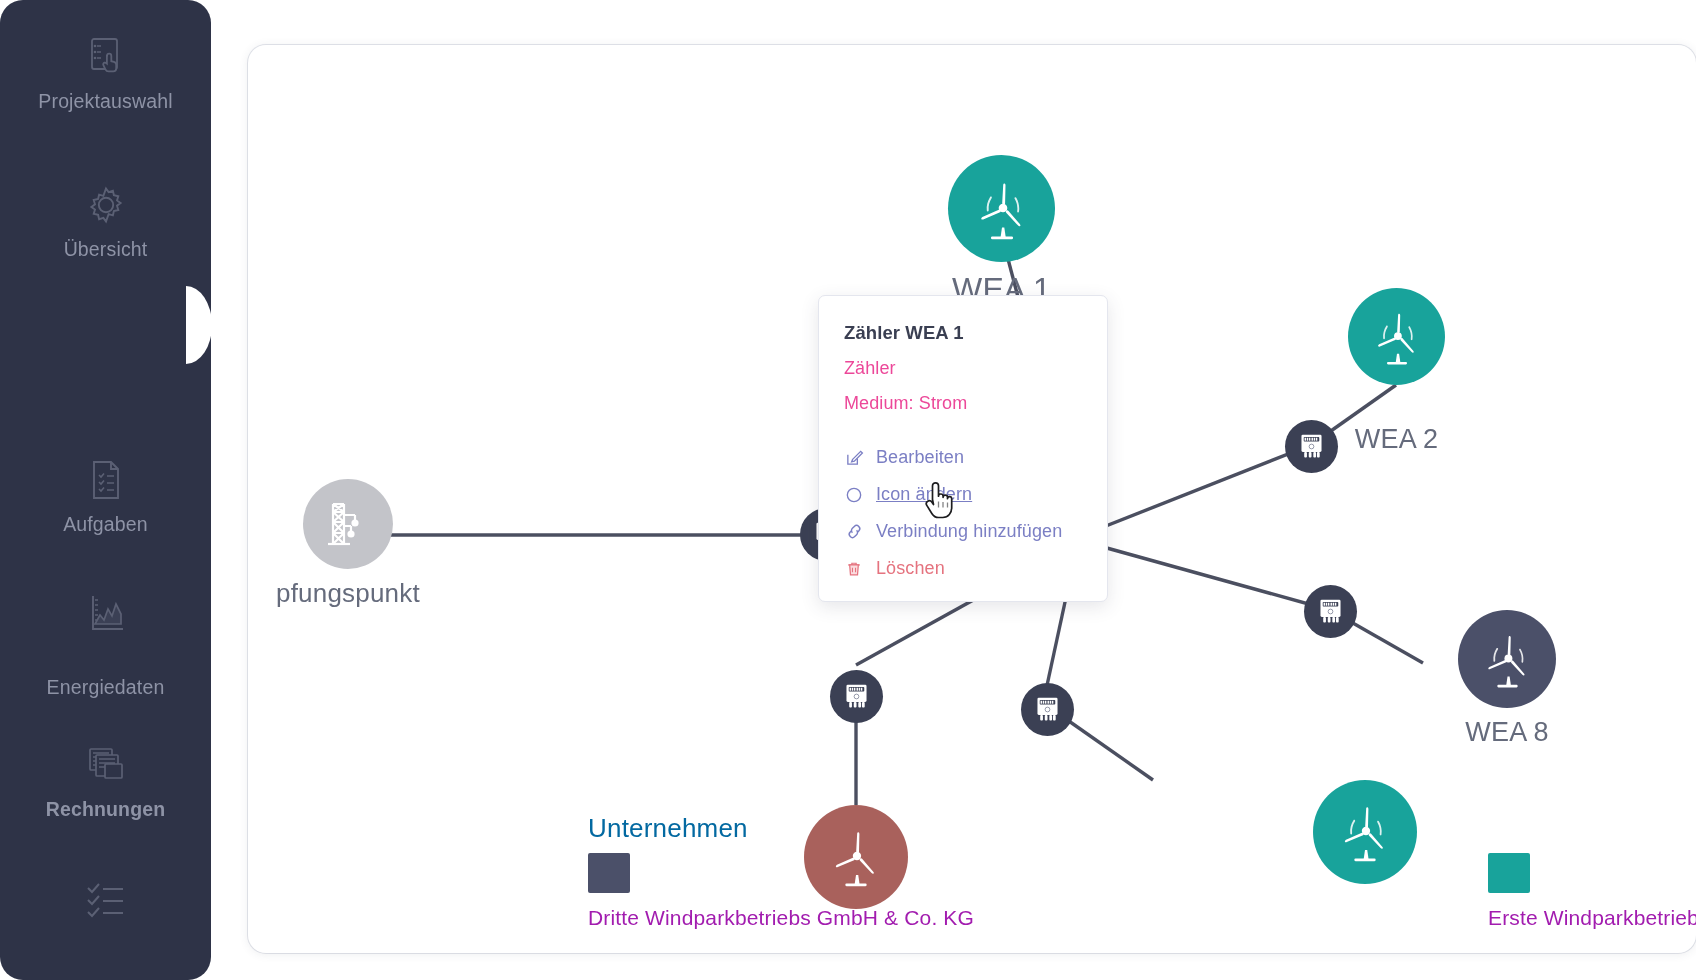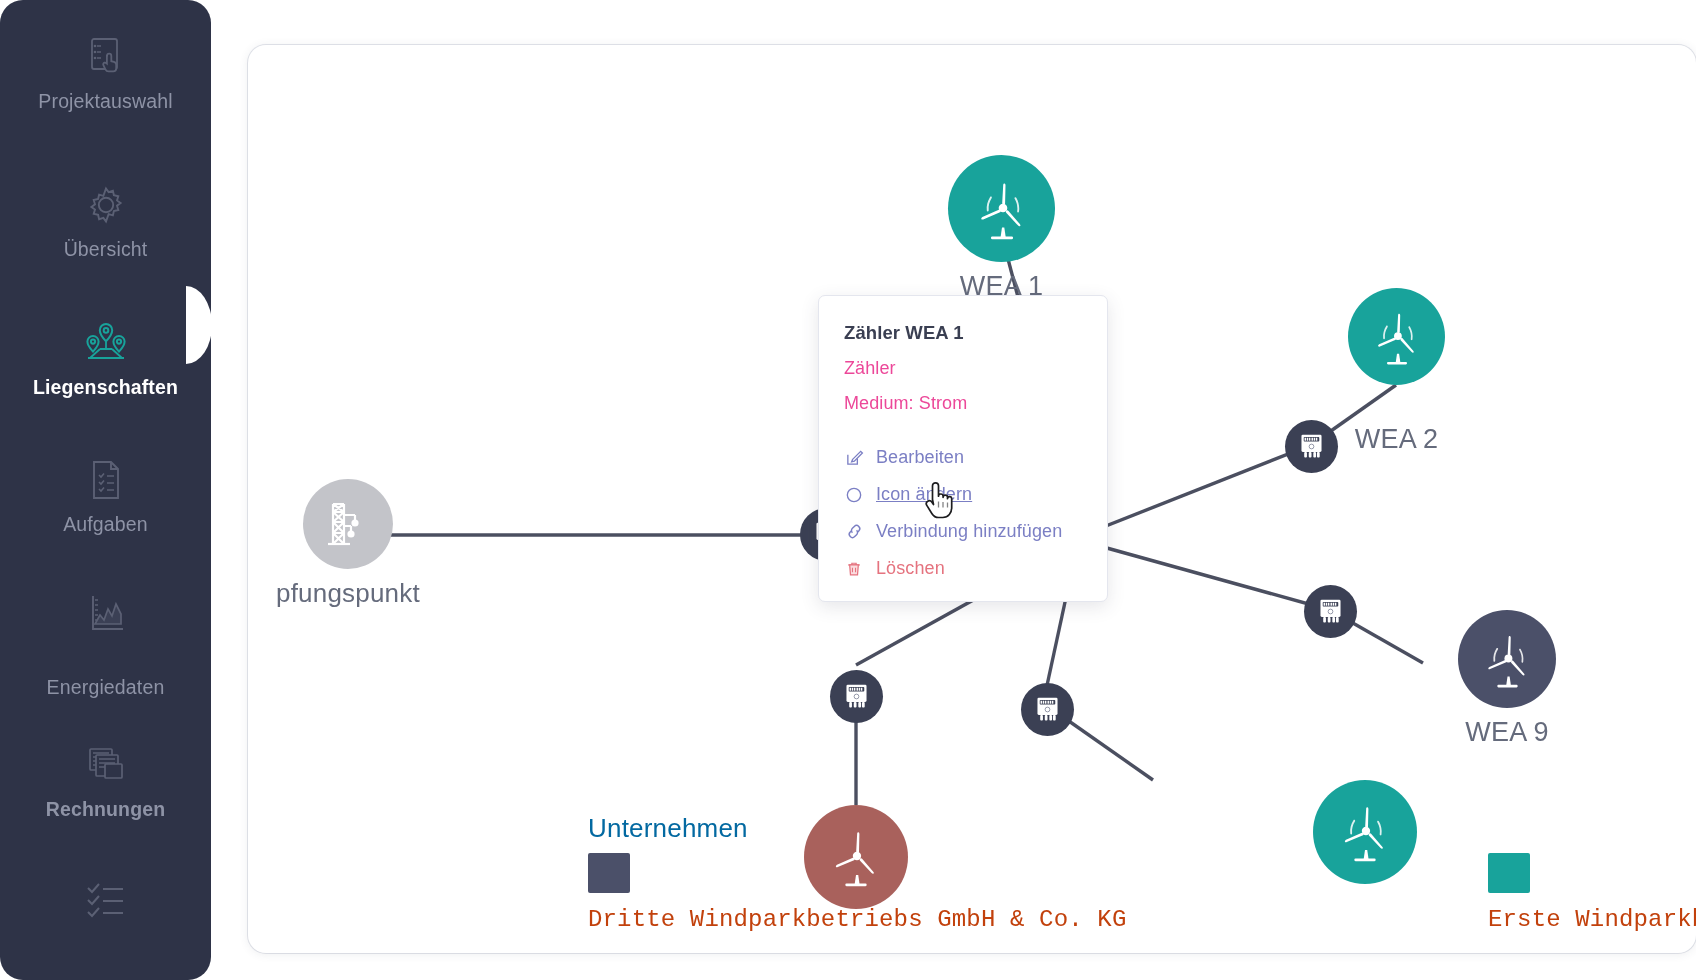--- a/index.html
+++ b/index.html
@@ -176,25 +176,24 @@
     display: flex;
     flex-direction: column;
     align-items: flex-start;
   }
   .legend-swatch {
     width: 42px; height: 40px;
     border-radius: 2px;
     margin-bottom: 13px;
   }
   .legend-name {
-    font-size: 24px;
-    color: #c2410c;
+    font-size: 21px;
+    color: #a21caf;
     white-space: nowrap;
     letter-spacing: 0.15px;
-    font-family: Liberation Mono, monospace;
   }
   #legend-left  { left: 340px; top: 808px; }
   #legend-right { left: 1240px; top: 808px; }
 </style>
 </head>
 <body>
 
 <div id="app">
 
   <nav id="sidebar">
@@ -216,34 +215,20 @@
     <div class="nav-item" style="top:145px;height:150px;">
       <span class="nav-icon">
         <svg width="46" height="46" viewBox="0 0 46 46" fill="none" stroke="#5b6074" stroke-width="1.9">
           <circle cx="23" cy="23" r="7.2"></circle>
           <path d="M23 6.5l2.6 3.6 4.3-1.3 1 4.4 4.4 1-1.3 4.3 3.6 2.6-3.6 2.6 1.3 4.3-4.4 1-1 4.4-4.3-1.3L23 39.5l-2.6-3.6-4.3 1.3-1-4.4-4.4-1 1.3-4.3-3.6-2.6 3.6-2.6-1.3-4.3 4.4-1 1-4.4 4.3 1.3z"></path>
         </svg>
       </span>
       <span class="nav-label">Übersicht</span>
     </div>
 
-    <div class="nav-item active" style="top:283px;height:150px;">
-      <span class="nav-icon">
-        <svg width="50" height="50" viewBox="0 0 50 50" fill="none" stroke="#18a39b" stroke-width="2">
-          <path d="M25 6c-3.4 0-6.2 2.8-6.2 6.2 0 4.6 6.2 11 6.2 11s6.2-6.4 6.2-11C31.2 8.8 28.4 6 25 6z"></path>
-          <circle cx="25" cy="12.4" r="2.3"></circle>
-          <path d="M12 18c-3.1 0-5.6 2.5-5.6 5.6 0 4.2 5.6 10 5.6 10s5.6-5.8 5.6-10C17.6 20.5 15.1 18 12 18z"></path>
-          <circle cx="12" cy="23.6" r="2.1"></circle>
-          <path d="M38 18c-3.1 0-5.6 2.5-5.6 5.6 0 4.2 5.6 10 5.6 10s5.6-5.8 5.6-10C43.6 20.5 41.1 18 38 18z"></path>
-          <circle cx="38" cy="23.6" r="2.1"></circle>
-          <path d="M7 40h36M9 40l10-9M41 40l-10-9M19 31h12M25 24v7" stroke-width="1.8"></path>
-        </svg>
-      </span>
-      <span class="nav-label">Liegenschaften</span>
-    </div>
 
     <div class="nav-item" style="top:420px;height:150px;">
       <span class="nav-icon">
         <svg width="46" height="46" viewBox="0 0 46 46" fill="none" stroke="#5b6074" stroke-width="1.9">
           <path d="M11 5h17l7 7v29H11z"></path>
           <path d="M28 5v7h7"></path>
           <path d="M16 18l2 2 3-3.5M24 19h7M16 25l2 2 3-3.5M24 26h7M16 32l2 2 3-3.5M24 33h7" stroke-width="1.6"></path>
         </svg>
       </span>
       <span class="nav-label">Aufgaben</span>
@@ -332,21 +317,21 @@
             <path d="M33 51.5h2.3l1.4 9.6h-5.1z"></path>
             <rect x="22" y="60.4" width="22" height="2.8" rx="1.2"></rect>
             <circle cx="34" cy="32" r="4.3"></circle>
             <path d="M34.7 28.5c-.9 0-1.6-.6-1.5-1.4l1-18.2c.1-1 .7-1.6 1.3-1.4.6.1 1 .9 1 1.9l-.4 17.8c0 .8-.6 1.3-1.4 1.3z"></path>
             <path d="M31.5 34.4c.5.7.3 1.6-.5 1.9l-16.8 7.1c-.9.4-1.7.2-1.9-.4-.2-.6.3-1.4 1.1-1.9l15.8-7.1c.8-.4 1.7-.3 2.3.4z"></path>
             <path d="M37.3 34.6c.6-.6 1.5-.6 2 .1l11.5 13.4c.7.8.8 1.6.3 2-.5.4-1.3.2-2-.5L37.2 36.8c-.6-.6-.5-1.5.1-2.2z"></path>
             <path d="M22.7 20.8c-.5-.5-1.3-.5-1.6.1-2.6 4-3.8 8.8-3.3 13.6.1.8.7 1.2 1.2 1 .5-.2.8-.8.7-1.5-.4-4.1.7-8.3 2.9-11.7.3-.5.4-1.1.1-1.5z" opacity="0.85"></path>
             <path d="M45.7 21.6c.5-.5 1.3-.4 1.6.2 2.4 4.1 3.4 8.9 2.7 13.7-.1.8-.7 1.2-1.2.9-.5-.2-.8-.8-.6-1.5.6-4.1-.3-8.3-2.4-11.8-.3-.5-.4-1.1-.1-1.5z" opacity="0.85"></path>
           </svg>
         </div>
-        <span class="node-label" style="font-size:27px;">WEA 1</span>
+        <span class="node-label" style="font-size:32px;">WEA 1</span>
       </div>
 
       <div class="node" style="left:1100px; top:243px;">
         <div class="node-circle" style="width:97px;height:97px;background:#18a39b;">
           <svg width="60" height="60" viewBox="0 0 66 66" fill="#ffffff">
             <path d="M33 51.5h2.3l1.4 9.6h-5.1z"></path>
             <rect x="22" y="60.4" width="22" height="2.8" rx="1.2"></rect>
             <circle cx="34" cy="32" r="4.3"></circle>
             <path d="M34.7 28.5c-.9 0-1.6-.6-1.5-1.4l1-18.2c.1-1 .7-1.6 1.3-1.4.6.1 1 .9 1 1.9l-.4 17.8c0 .8-.6 1.3-1.4 1.3z"></path>
             <path d="M31.5 34.4c.5.7.3 1.6-.5 1.9l-16.8 7.1c-.9.4-1.7.2-1.9-.4-.2-.6.3-1.4 1.1-1.9l15.8-7.1c.8-.4 1.7-.3 2.3.4z"></path>
@@ -364,21 +349,21 @@
             <path d="M33 51.5h2.3l1.4 9.6h-5.1z"></path>
             <rect x="22" y="60.4" width="22" height="2.8" rx="1.2"></rect>
             <circle cx="34" cy="32" r="4.3"></circle>
             <path d="M34.7 28.5c-.9 0-1.6-.6-1.5-1.4l1-18.2c.1-1 .7-1.6 1.3-1.4.6.1 1 .9 1 1.9l-.4 17.8c0 .8-.6 1.3-1.4 1.3z"></path>
             <path d="M31.5 34.4c.5.7.3 1.6-.5 1.9l-16.8 7.1c-.9.4-1.7.2-1.9-.4-.2-.6.3-1.4 1.1-1.9l15.8-7.1c.8-.4 1.7-.3 2.3.4z"></path>
             <path d="M37.3 34.6c.6-.6 1.5-.6 2 .1l11.5 13.4c.7.8.8 1.6.3 2-.5.4-1.3.2-2-.5L37.2 36.8c-.6-.6-.5-1.5.1-2.2z"></path>
             <path d="M22.7 20.8c-.5-.5-1.3-.5-1.6.1-2.6 4-3.8 8.8-3.3 13.6.1.8.7 1.2 1.2 1 .5-.2.8-.8.7-1.5-.4-4.1.7-8.3 2.9-11.7.3-.5.4-1.1.1-1.5z" opacity="0.85"></path>
             <path d="M45.7 21.6c.5-.5 1.3-.4 1.6.2 2.4 4.1 3.4 8.9 2.7 13.7-.1.8-.7 1.2-1.2.9-.5-.2-.8-.8-.6-1.5.6-4.1-.3-8.3-2.4-11.8-.3-.5-.4-1.1-.1-1.5z" opacity="0.85"></path>
           </svg>
         </div>
-        <span class="node-label" style="font-size:27px;">WEA 9</span>
+        <span class="node-label" style="font-size:27px;">WEA 8</span>
       </div>
 
       <div class="node" style="left:1065px; top:735px;">
         <div class="node-circle" style="width:104px;height:104px;background:#18a39b;">
           <svg width="64" height="64" viewBox="0 0 66 66" fill="#ffffff">
             <path d="M33 51.5h2.3l1.4 9.6h-5.1z"></path>
             <rect x="22" y="60.4" width="22" height="2.8" rx="1.2"></rect>
             <circle cx="34" cy="32" r="4.3"></circle>
             <path d="M34.7 28.5c-.9 0-1.6-.6-1.5-1.4l1-18.2c.1-1 .7-1.6 1.3-1.4.6.1 1 .9 1 1.9l-.4 17.8c0 .8-.6 1.3-1.4 1.3z"></path>
             <path d="M31.5 34.4c.5.7.3 1.6-.5 1.9l-16.8 7.1c-.9.4-1.7.2-1.9-.4-.2-.6.3-1.4 1.1-1.9l15.8-7.1c.8-.4 1.7-.3 2.3.4z"></path>

